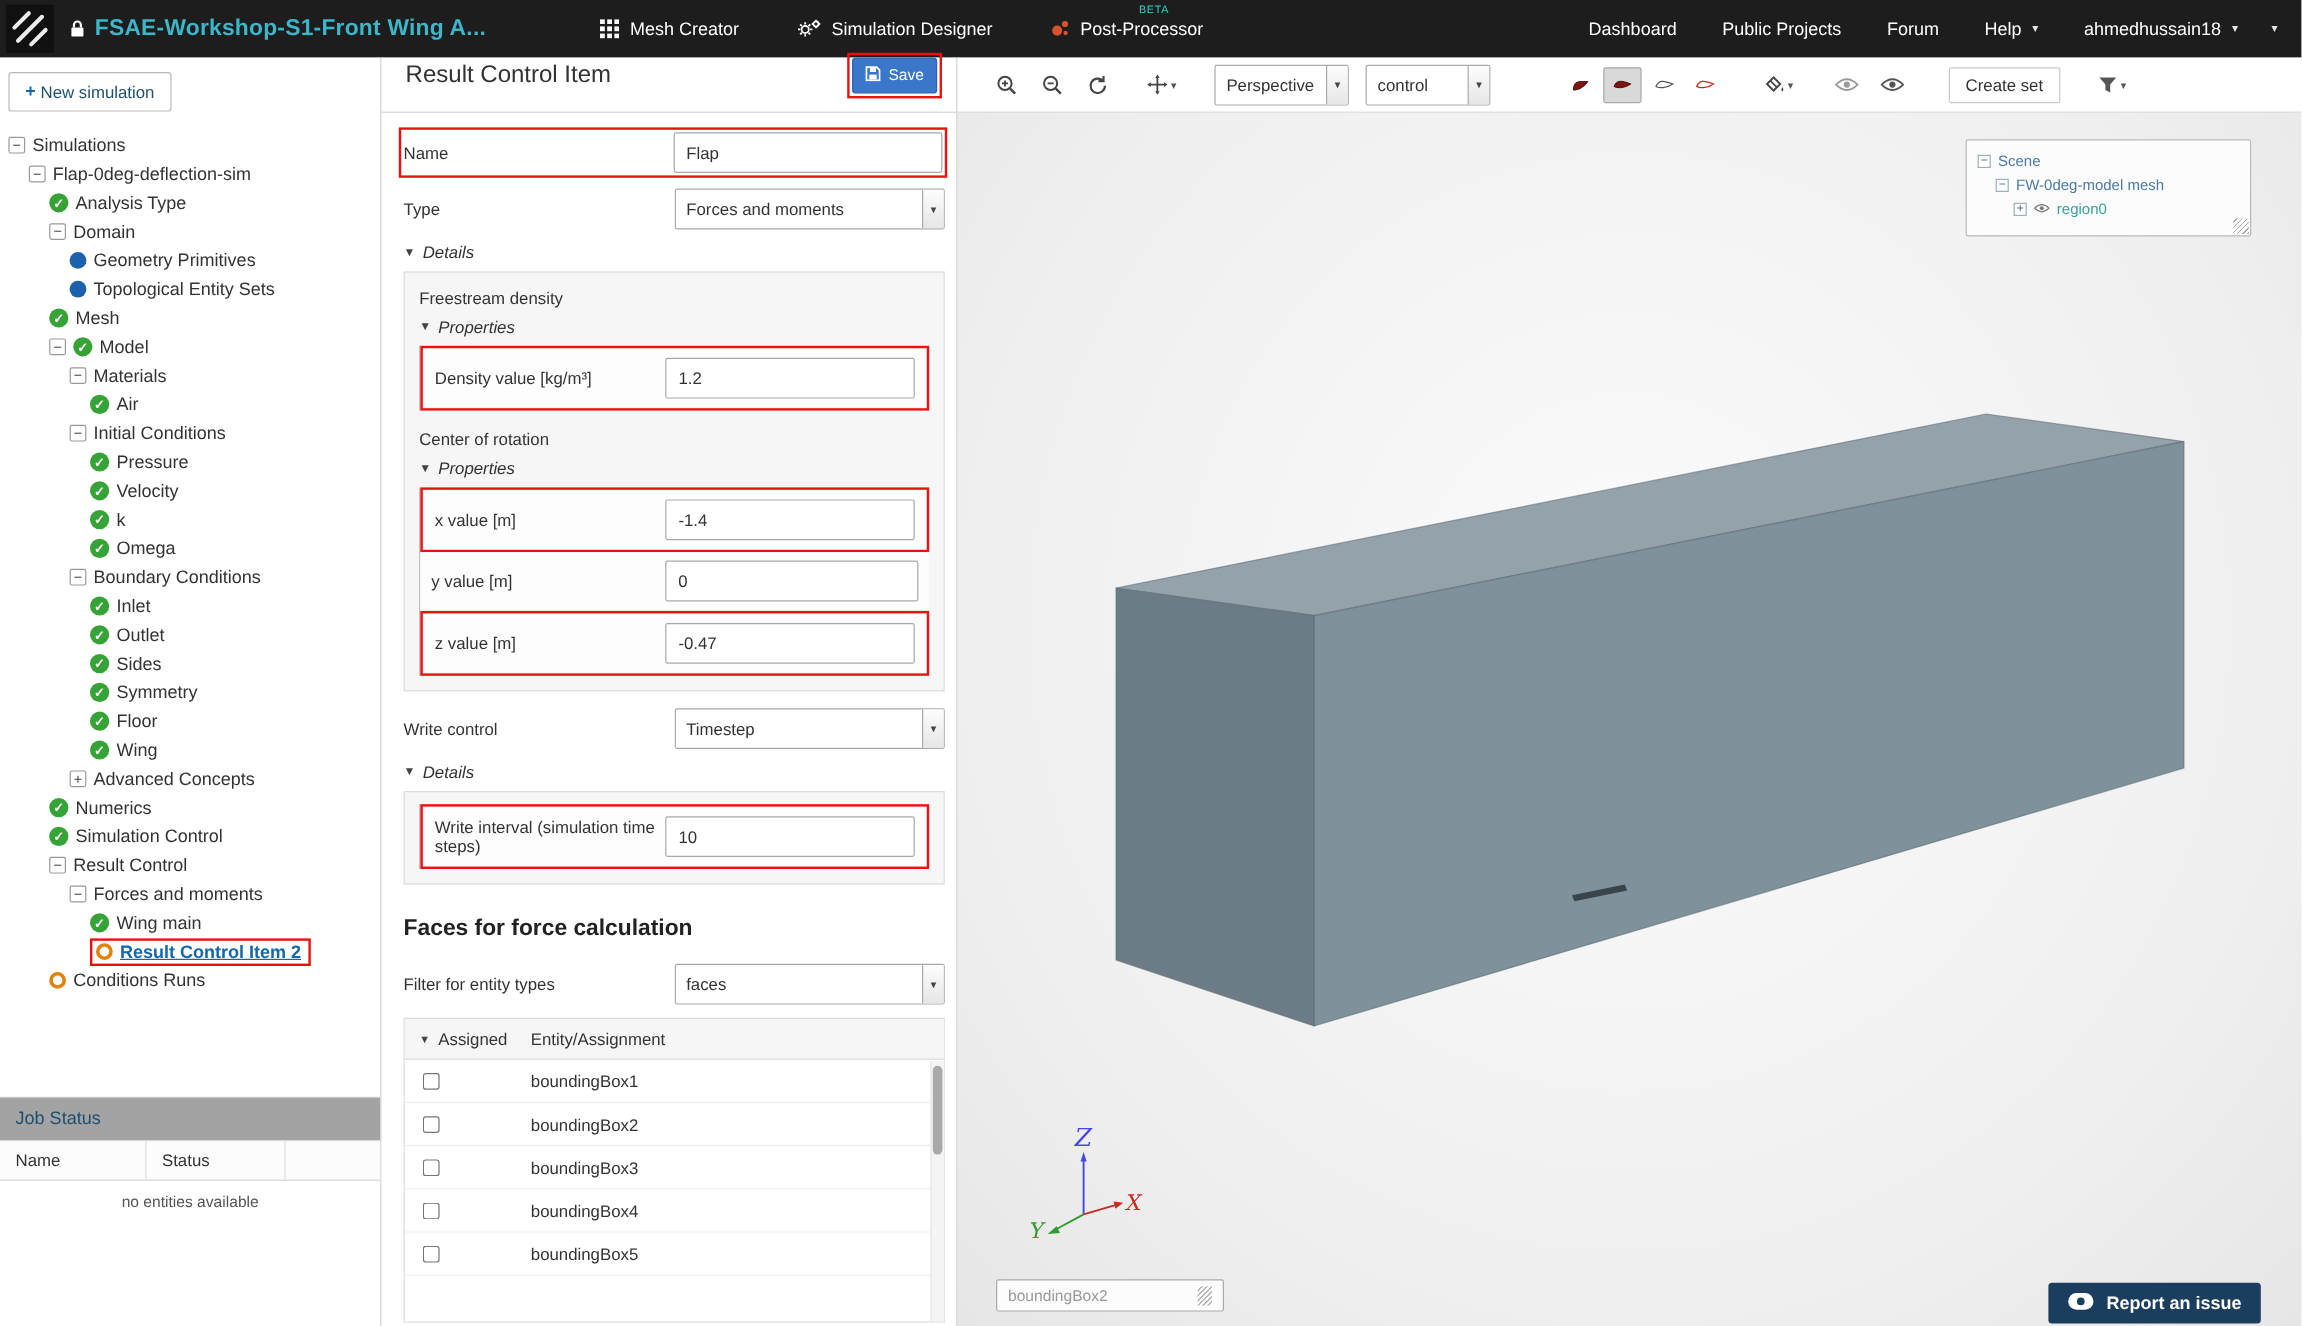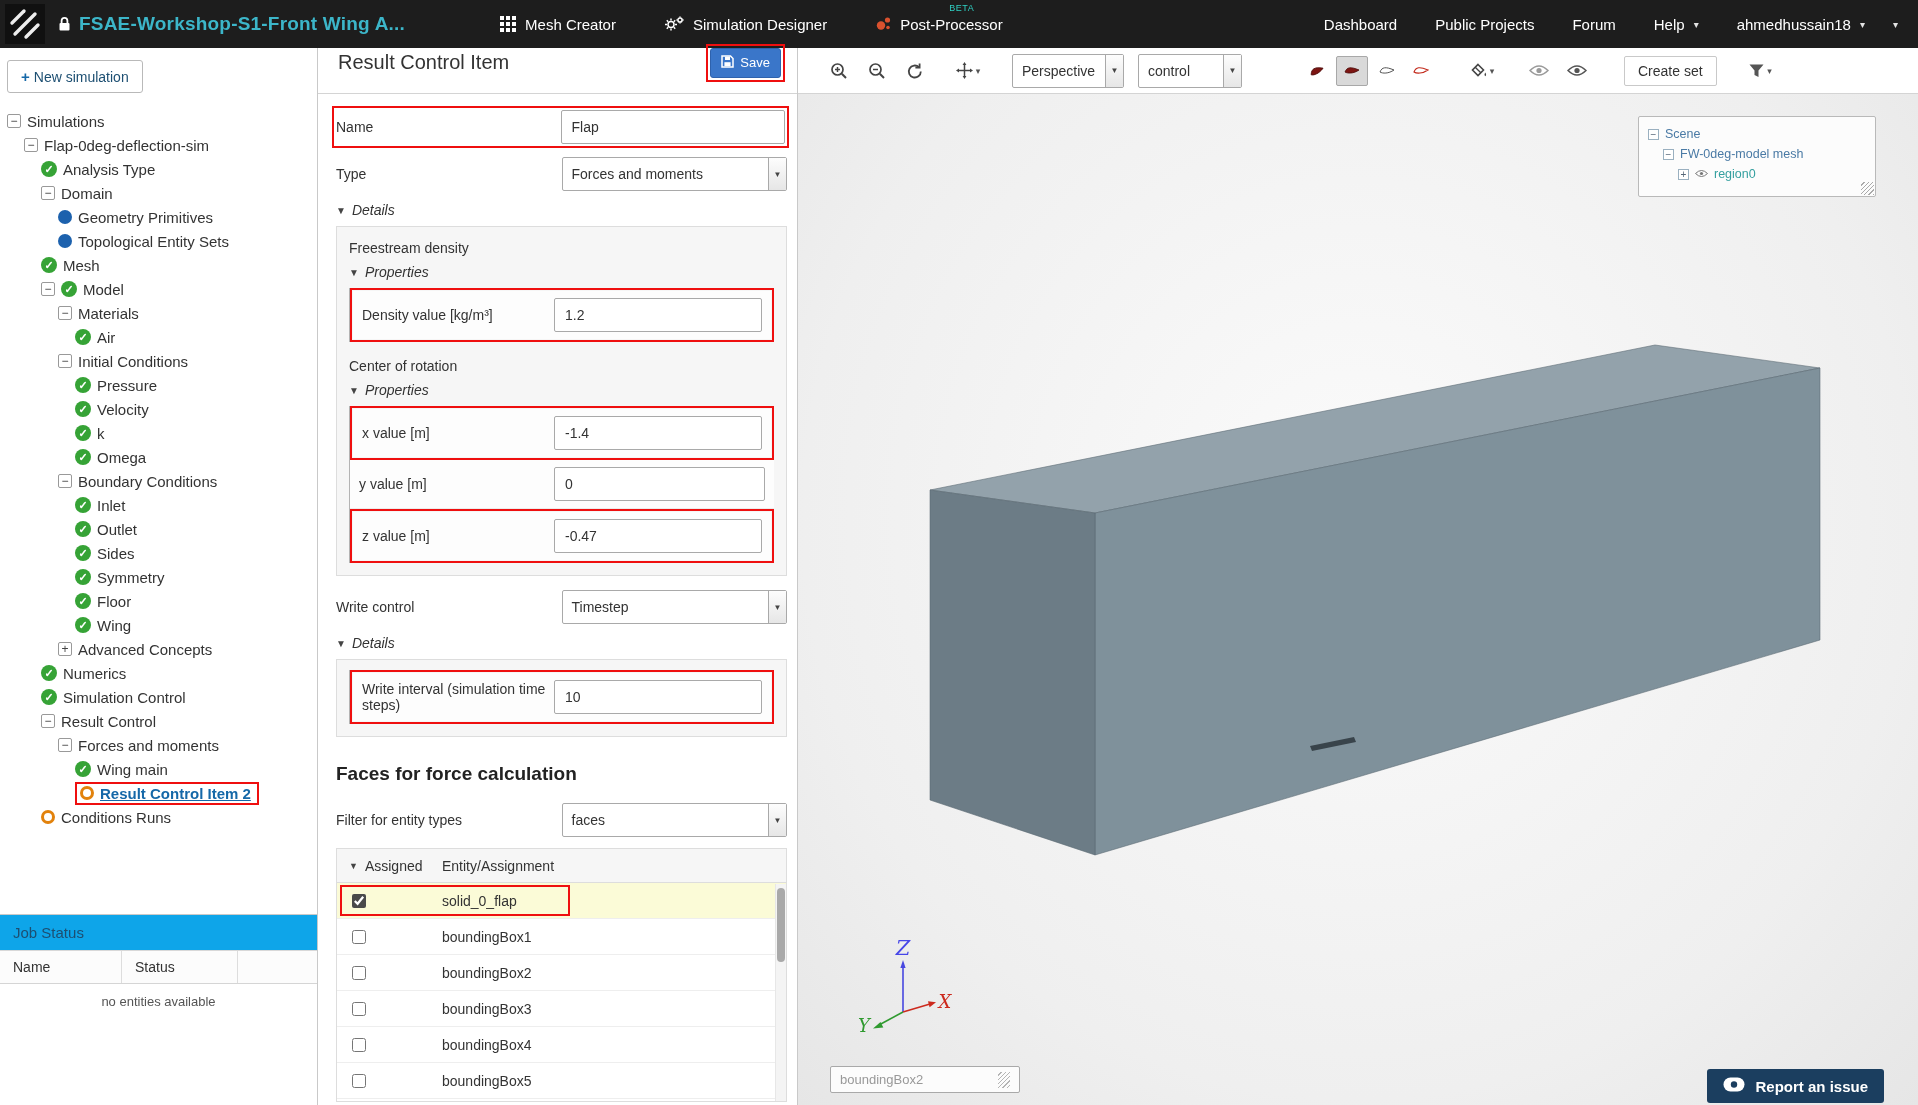--- a/index.html
+++ b/index.html
@@ -29,21 +29,21 @@
 #tree{font-size:15px;color:#333;margin-top:12px;white-space:nowrap}
 .tnode{height:24px;display:flex;align-items:center;gap:6px;cursor:pointer}
 .exp{width:14px;height:14px;border:1px solid #999;background:#fff;color:#444;font-size:12px;line-height:12px;text-align:center;flex:0 0 14px;border-radius:2px}
 .st{flex:0 0 auto;display:inline-flex;align-items:center;justify-content:center}
 .check{width:16px;height:16px;border-radius:50%;background:#36a336;color:#fff;font-size:11px;font-weight:bold}
 .bluedot{width:14px;height:14px;border-radius:50%;background:#1c61ad}
 .opendot{width:14px;height:14px;border-radius:50%;border:3px solid #e2820c;background:#fff}
 .tlink{color:#1568a8;font-weight:bold;text-decoration:underline}
 .red-wrap{display:inline-flex;align-items:center;gap:6px;border:2px solid #ef0f0f;padding:1px 6px 1px 3px}
 #job-status{margin-top:auto;border-top:1px solid #c9c9c9}
-.js-header{background:#0ea5e9;border-bottom:1px solid #d8d8d8;padding:9px 13px;font-size:15px;color:#1d4f72}
+.js-header{background:#a3a3a3;border-bottom:1px solid #d8d8d8;padding:9px 13px;font-size:15px;color:#1d4f72}
 .js-cols{display:flex;border-bottom:1px solid #d5d5d5;background:#fcfcfc;font-size:14px;color:#333}
 .js-col{padding:8px 13px;border-right:1px solid #ddd}
 .js-col.c-name{width:122px}
 .js-col.c-status{width:116px}
 .js-empty{text-align:center;font-size:13px;color:#555;padding:10px 4px 96px}
 
 
 #panel{width:480px;flex:0 0 480px;border-right:1px solid #c9c9c9;display:flex;flex-direction:column;background:#fff}
 .panel-header{height:46px;flex:0 0 46px;border-bottom:1px solid #d4d4d4;display:flex;align-items:center;justify-content:space-between;padding:0 12px 16px 20px}
 .panel-title{font-size:20px;font-weight:500;color:#333}
@@ -460,25 +460,20 @@
 
         <div class="assign-table">
           <div class="at-header">
             <div class="at-c1">
               <span class="sort-tri">▼</span>
               <span>Assigned</span>
             </div>
             <div>Entity/Assignment</div>
           </div>
           <div class="at-rows" id="at-rows">
-              <div class="at-row sel">
-                <input type="checkbox" class="cb" checked="" style="">
-                <span class="ename">solid_0_flap</span>
-                <span class="row-annot"></span>
-              </div>
               <div class="at-row">
                 <input type="checkbox" class="cb" style="">
                 <span class="ename">boundingBox1</span>
               </div>
               <div class="at-row">
                 <input type="checkbox" class="cb" style="">
                 <span class="ename">boundingBox2</span>
               </div>
               <div class="at-row">
                 <input type="checkbox" class="cb" style="">

